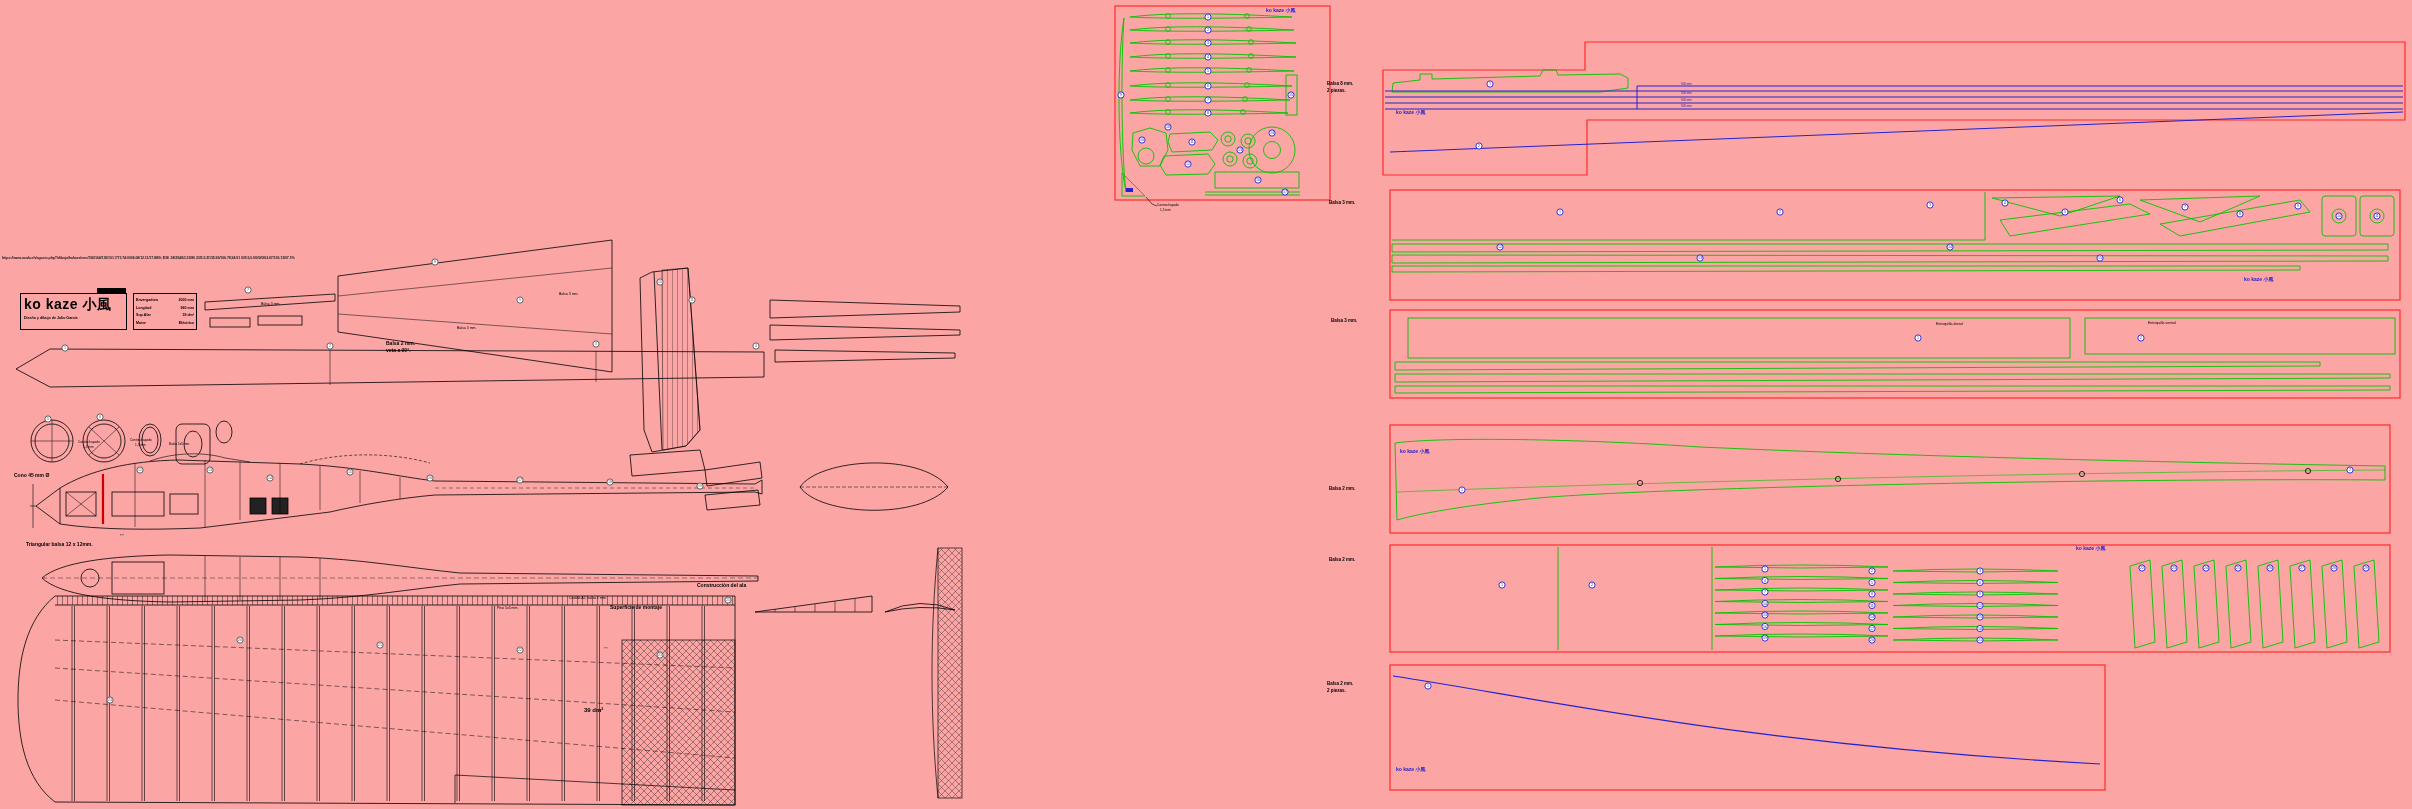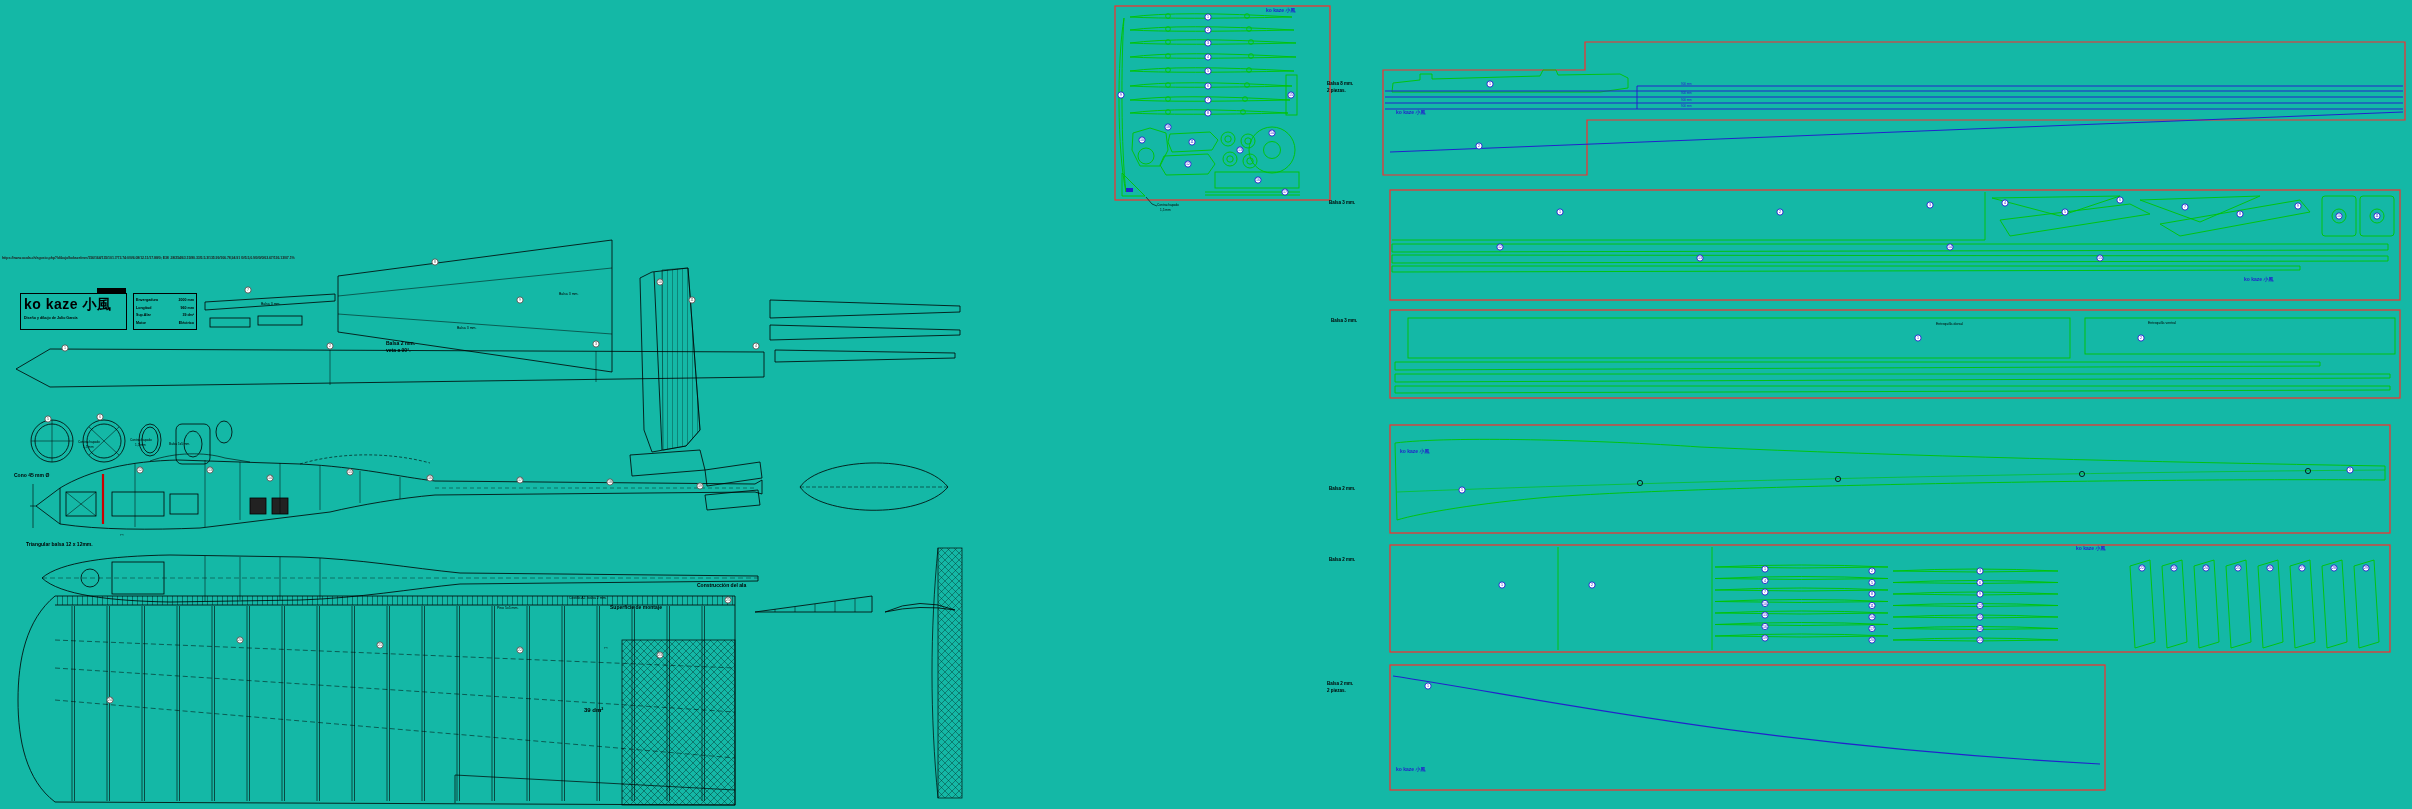--- a/index.html
+++ b/index.html
@@ -1,16 +1,16 @@
 <!DOCTYPE html>
 <html><head>
 <meta charset="utf-8">
 <style>
   html,body{margin:0;padding:0;background:#fff;}
-  #stage{position:relative;width:2412px;height:809px;background:#14b8a6;overflow:hidden;
+  #stage{position:relative;width:2412px;height:809px;background:#fca5a5;overflow:hidden;
          font-family:"Liberation Sans",sans-serif;}
   #artsvg{position:absolute;left:0;top:0;}
   .lbl{position:absolute;white-space:pre;line-height:1.05;color:#000;}
   .lbl.b{font-weight:bold;}
   .lbl.blue{color:#2222cc;}
   #url-line{position:absolute;left:2px;top:256px;font-size:3.6px;font-weight:bold;color:#222;
             letter-spacing:-0.1px;white-space:nowrap;}
   #title-block{position:absolute;left:20px;top:293px;width:107px;height:37px;border:1.5px solid #000;
                box-sizing:border-box;padding:1px 3px;}
   #title-block .t{font-size:14px;font-weight:bold;letter-spacing:0.5px;margin-top:1px;}

